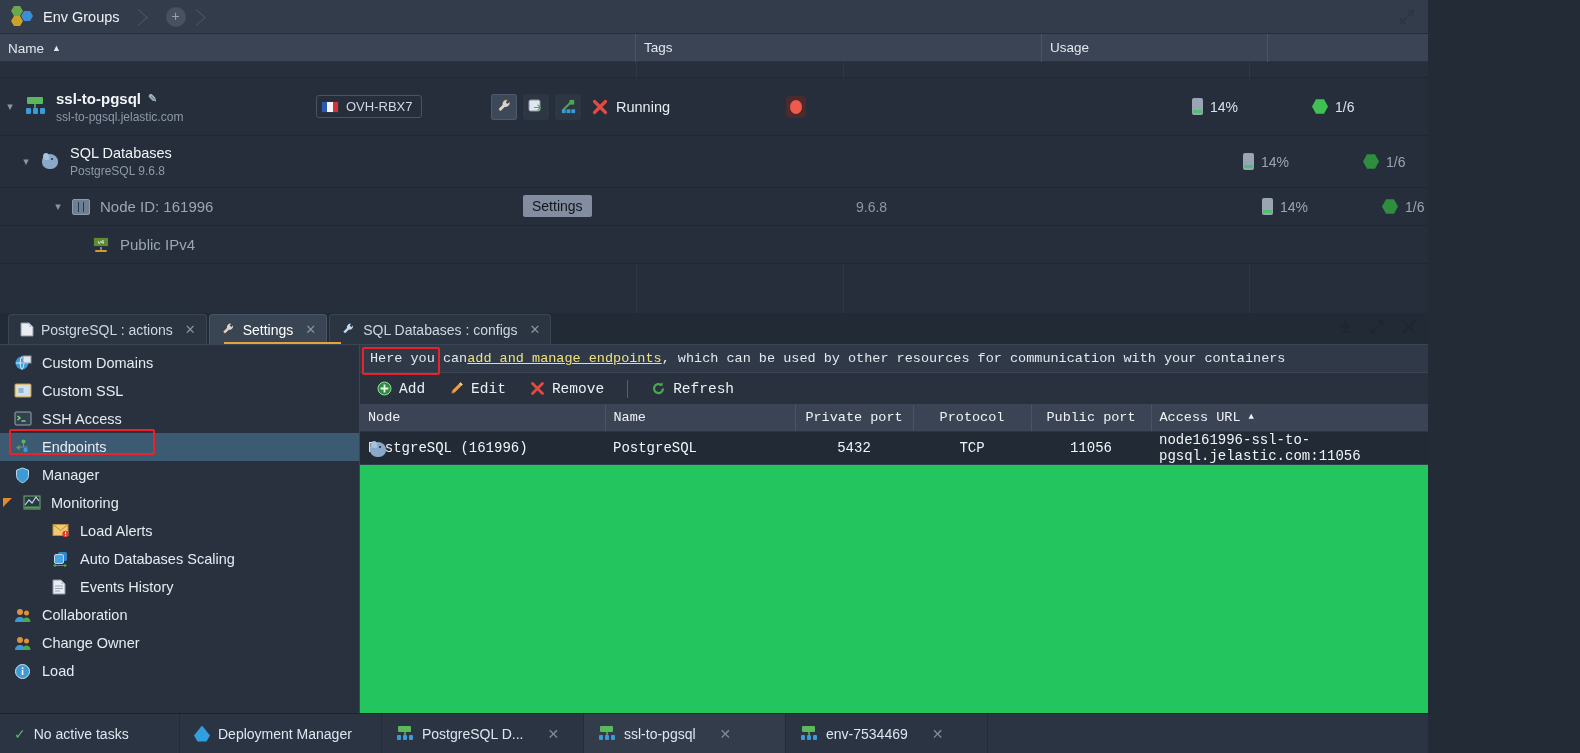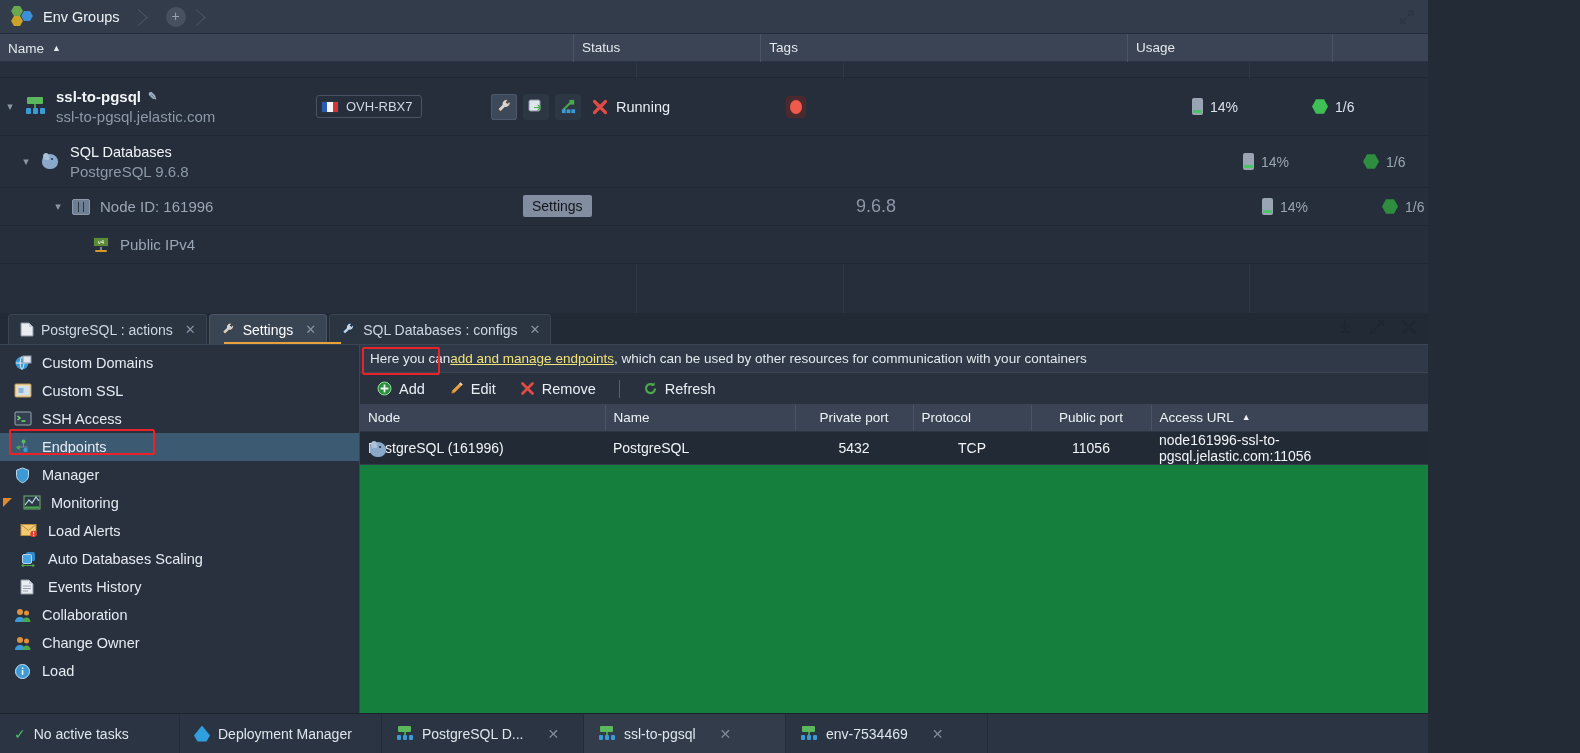--- a/index.html
+++ b/index.html
@@ -81,21 +81,21 @@
     border-bottom: 1px solid #1f2732; background: #252e3a;
   }
   .trow.h1 { height: 58px; }
   .trow.h2 { height: 52px; }
   .trow.h3 { height: 38px; }
   .twig { width: 20px; text-align: center; color: #8a96a8; font-size: 11px; flex: none; cursor: pointer; }
   .tname { display: flex; flex-direction: column; justify-content: center; }
   .t-main { font-size: 15px; color: #f2f5f8; font-weight: bold; display: flex; align-items: center; gap: 7px; }
   .t-main.plain { font-weight: normal; font-size: 14.5px; }
   .t-main.dim { color: #9aa6b6; font-weight: normal; }
-  .t-sub { font-size: 15px; color: #8d99a9; margin-top: 3px; }
+  .t-sub { font-size: 12px; color: #8d99a9; margin-top: 3px; }
   .ico { flex: none; display: inline-block; }
 
   
   .env-ico { width: 22px; height: 20px; position: relative; }
   .env-ico .top { position: absolute; left: 3px; top: 0; width: 16px; height: 7px; background: #5cb85c; border-radius: 1px; }
   .env-ico .stem { position: absolute; left: 10px; top: 7px; width: 2px; height: 4px; background: #4a9a4a; }
   .env-ico .bar { position: absolute; top: 11px; width: 5px; height: 6px; background: #3b9bd6; border-radius: 1px; }
   .env-ico .b1 { left: 2px; } .env-ico .b2 { left: 9px; } .env-ico .b3 { left: 16px; }
 
   .pencil { font-size: 11px; color: #9fb0c2; }
@@ -190,26 +190,26 @@
 
   
   .menu {
     width: 360px; background: #28313d; border-right: 1px solid #3b4556;
     padding-top: 4px; overflow: hidden; position: relative;
   }
   .mitem {
     display: flex; align-items: center; gap: 9px;
     height: 28px; padding-left: 14px; font-size: 14.5px; color: #e6ebf2; cursor: pointer;
   }
-  .mitem.sub { padding-left: 20px; }
+  .mitem.sub { padding-left: 52px; }
   .mitem.sel { background: #3d5a73; }
   .mi-ico { width: 19px; height: 17px; flex: none; position: relative; }
 
   
-  .content { flex: 1; background: #15803d; position: relative; }
+  .content { flex: 1; background: #22c55e; position: relative; font-family: Liberation Mono, monospace; }
   .banner {
     height: 28px; background: #2f3948; border-bottom: 1px solid #3b4556;
     display: flex; align-items: center; padding-left: 10px;
     font-size: 13.5px; color: #e3e8ef;
   }
   .banner a { color: #f0e27a; text-decoration: underline; cursor: pointer; }
   .toolbar {
     height: 32px; display: flex; align-items: center; gap: 6px;
     padding-left: 8px; border-bottom: 1px solid #3b4556; background: #28313d;
   }
@@ -279,21 +279,20 @@
     <span class="chev"></span>
     <svg class="expand-tr" viewBox="0 0 18 18">
       <path d="M11 3h4v4M15 3l-5 5M7 15H3v-4M3 15l5-5" stroke="#2d3744" stroke-width="2" fill="none" stroke-linecap="round"></path>
     </svg>
   </div>
 
   <div class="gridhead">
     <div class="gh c1">
       <span>Name</span><span class="sortcaret">▲</span>
     </div>
-    <div class="gh c2">Status</div>
     <div class="gh c3">Tags</div>
     <div class="gh c4">Usage</div>
     <div class="gh c5"></div>
   </div>
 
   <div class="treewrap">
     <div class="colline" style="left:636px"></div>
     <div class="colline" style="left:843px"></div>
     <div class="colline" style="left:1249px"></div>
     <div class="colline" style="left:1475px"></div>
@@ -394,21 +393,21 @@
           </span>
         <span>1/6</span>
       </div>
     </div>
 
     <div class="trow h3">
       <span class="twig" style="margin-left:48px">▾</span>
       <span class="ico node-ico" style="margin:0 10px 0 4px"></span>
       <div class="t-main dim" style="width:550px">Node ID: 161996</div>
       <div style="width:206px"></div>
-      <div style="width:406px;font-size:18px;color:#8c98a8">9.6.8</div>
+      <div style="width:406px;font-size:14px;color:#8c98a8">9.6.8</div>
       <div class="usage dim" style="width:120px">
         <span class="ram-ico"></span>
         <span>14%</span>
       </div>
       <div class="usage dim">
         <span class="hex-green dim">
             <i></i>
           </span>
         <span>1/6</span>
       </div>
@@ -651,21 +650,21 @@
               <col style="width:118px">
             <col style="width:118px">
               <col style="width:120px">
               <col>
           </colgroup>
           <thead>
             <tr>
               <th>Node</th>
               <th>Name</th>
               <th style="text-align:center">Private port</th>
-              <th style="text-align:left">Protocol</th>
+              <th style="text-align:center">Protocol</th>
               <th style="text-align:center">Public port</th>
               <th>
                 <span>Access URL</span><span class="sortcaret">▲</span>
               </th>
             </tr>
           </thead>
           <tbody>
             <tr>
               <td>
                 <div class="node-cell">

